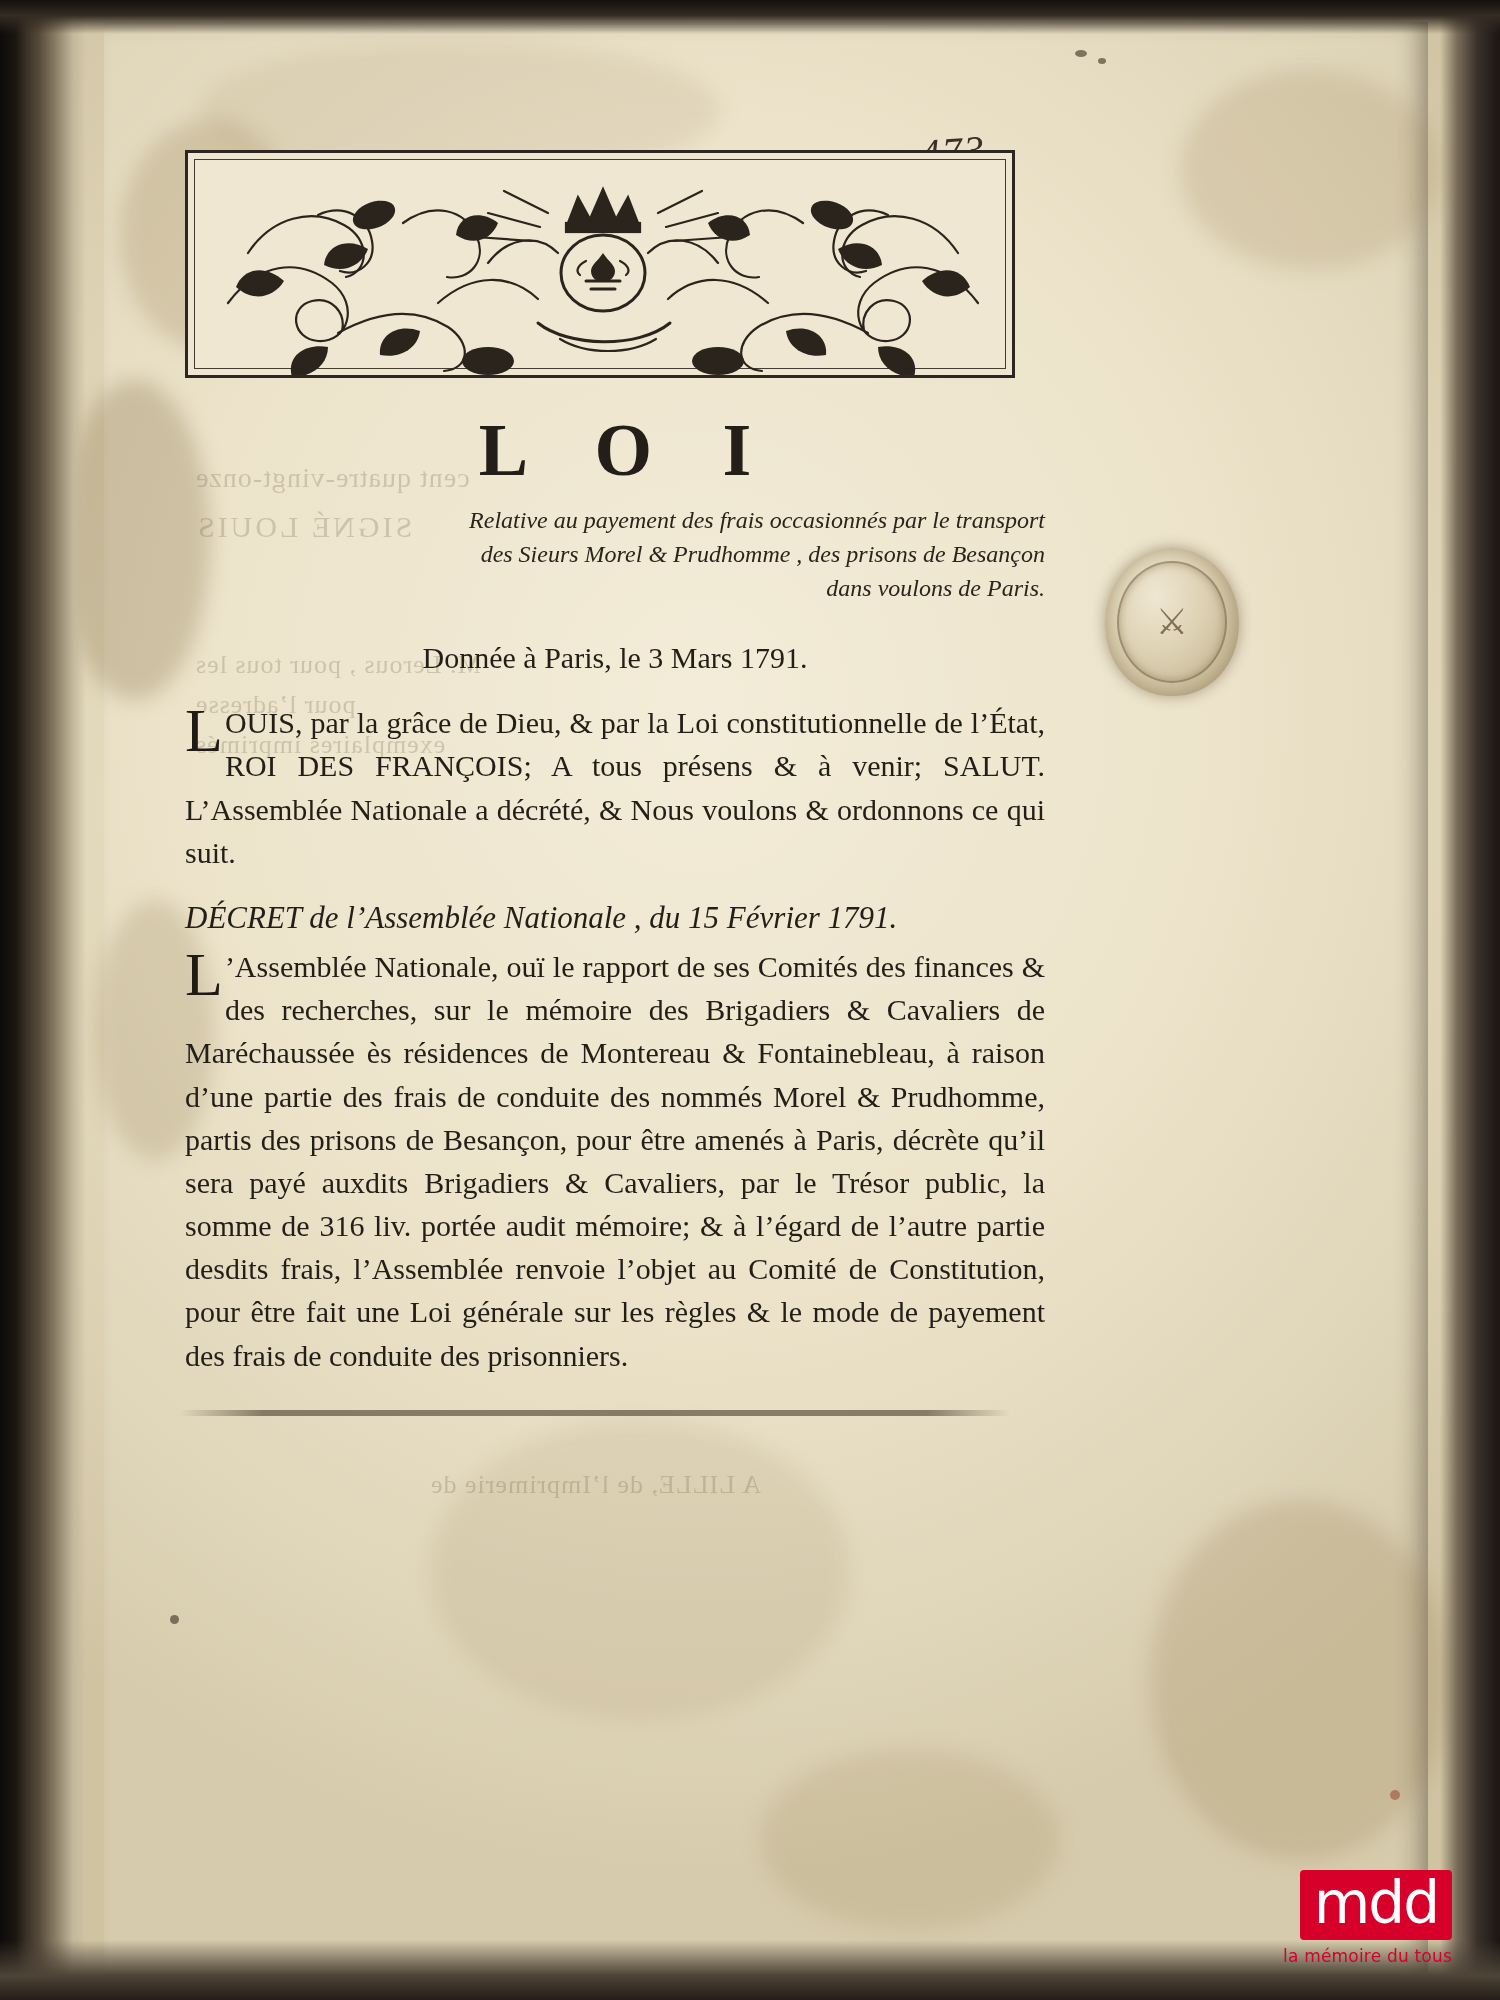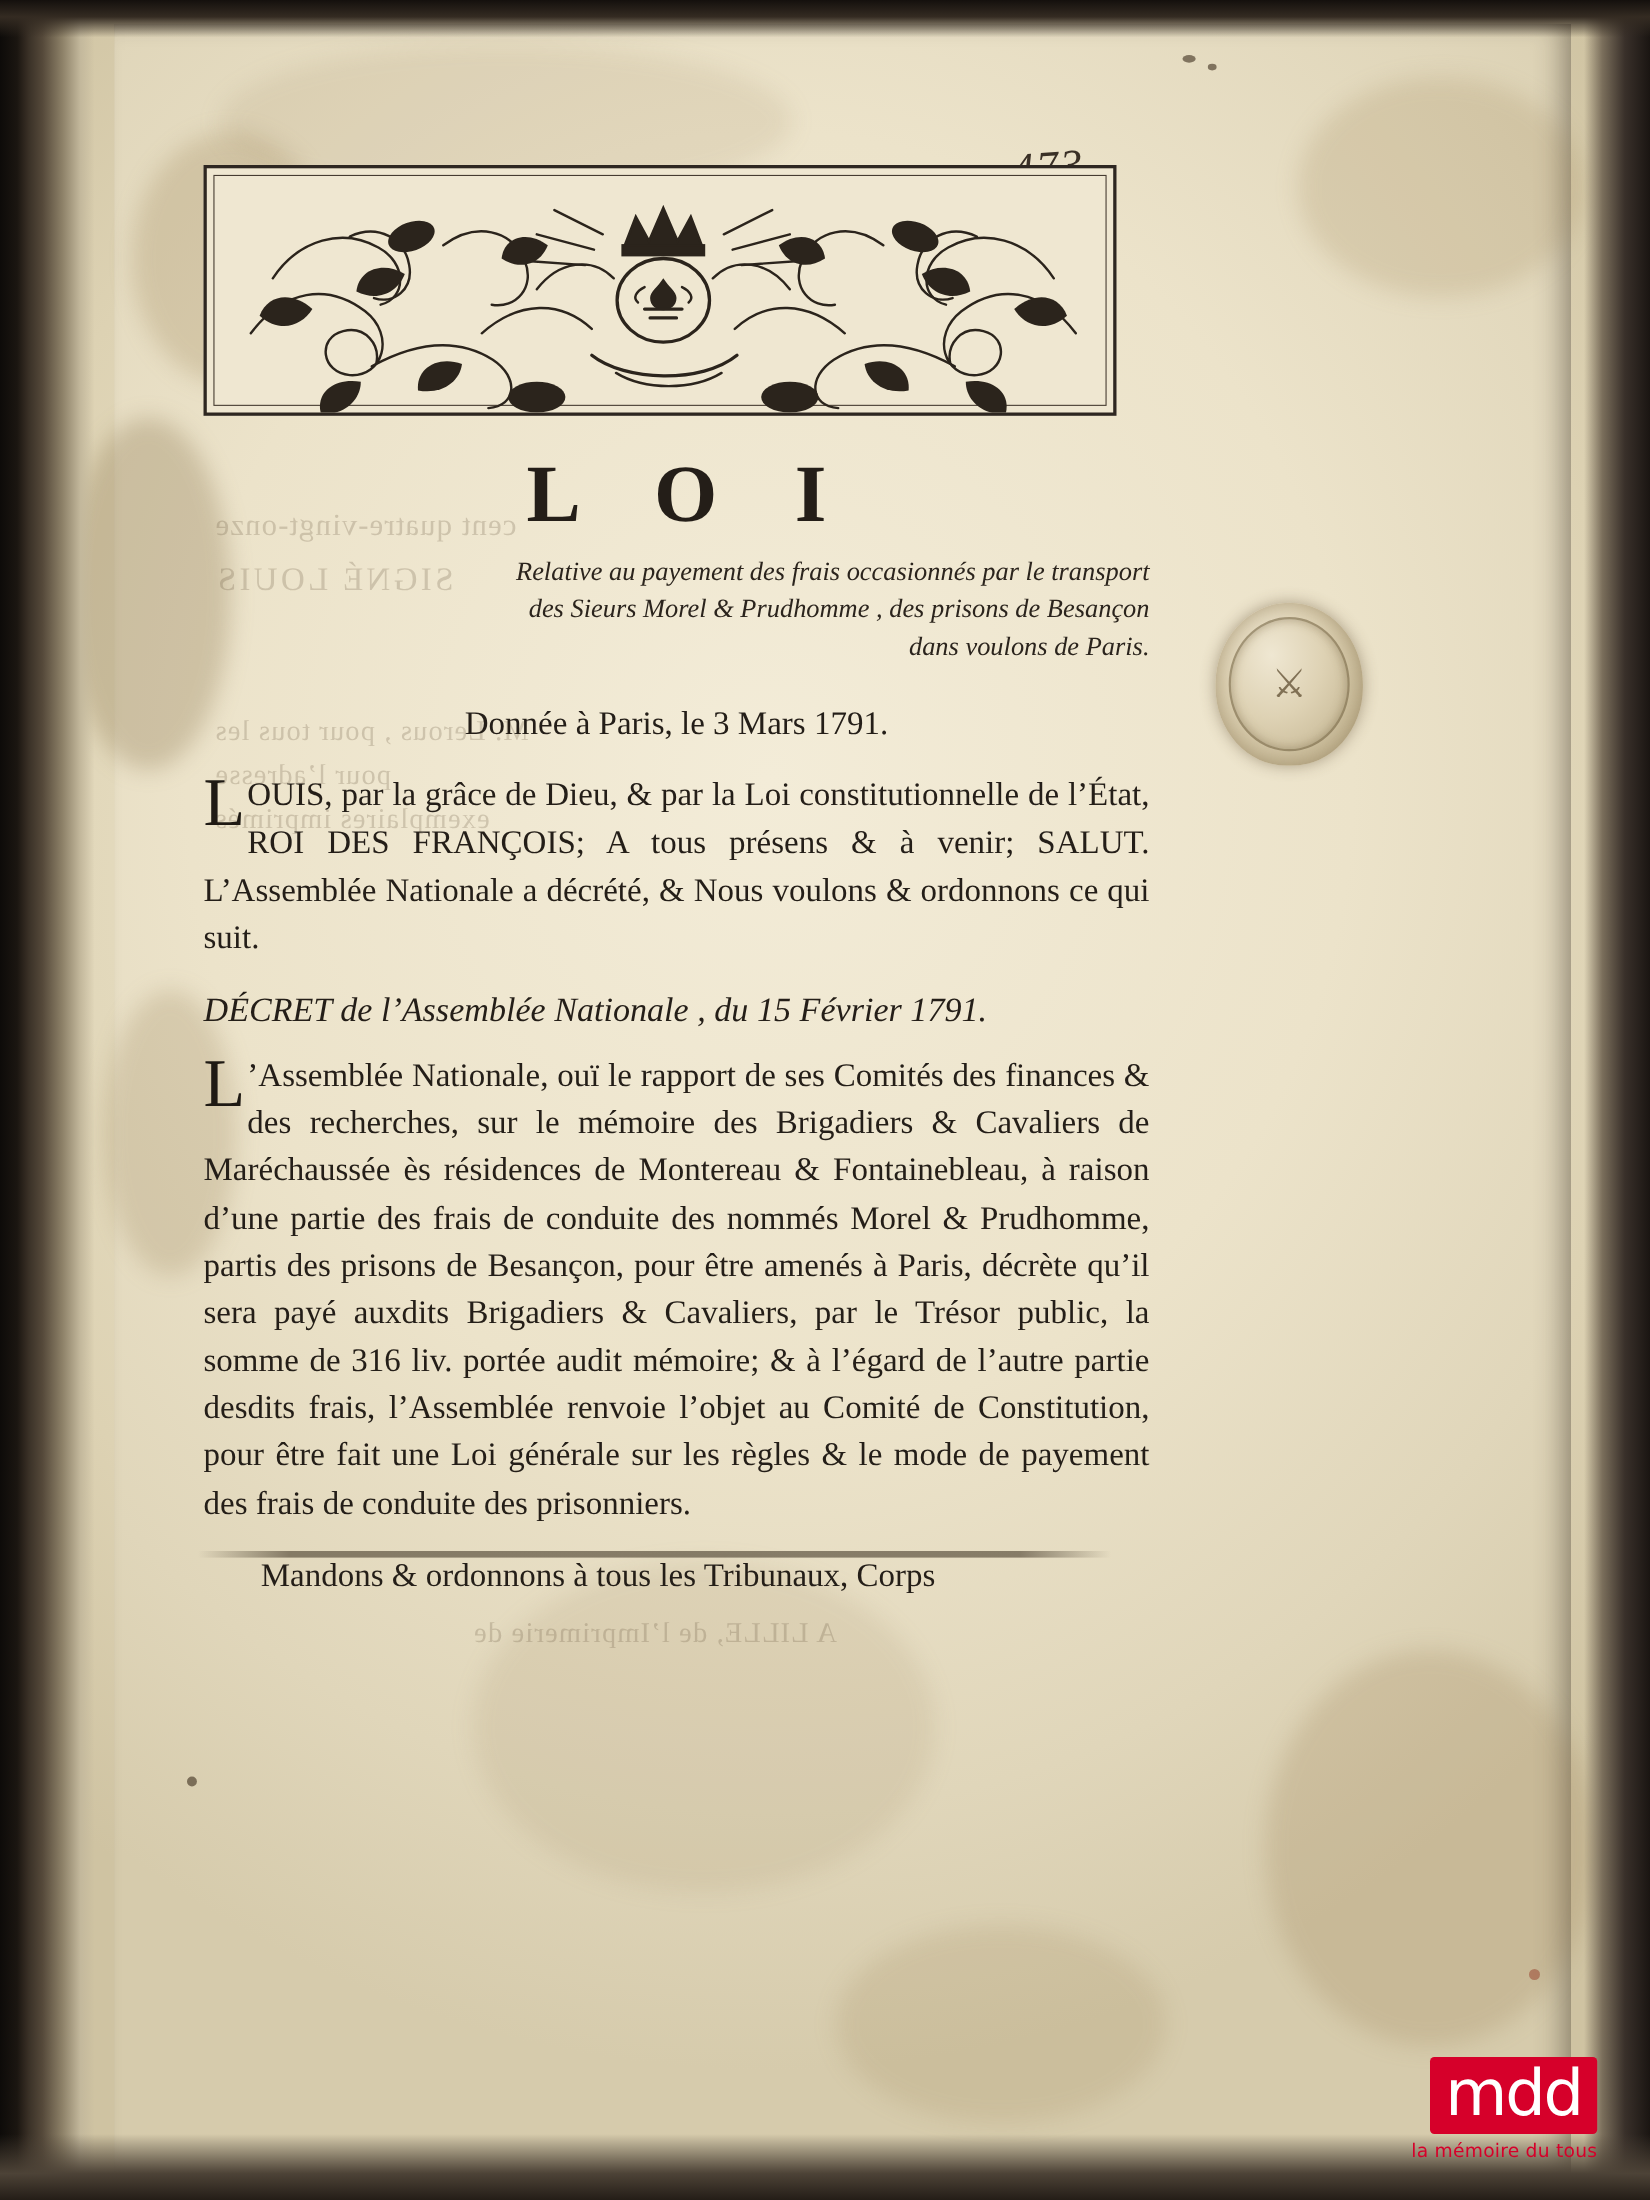--- a/index.html
+++ b/index.html
@@ -180,21 +180,21 @@
     font-size: 62px;
     line-height: 0.82;
     padding: 4px 2px 0 0;
     font-family: "Liberation Serif", serif;
     color: #1f1a14;
   }
 
   .decret {
     font-style: italic;
     font-size: 31px;
-    margin: 26px 0 20px 0;
+    margin: 26px 0 9px 0;
     color: #241e18;
   }
 
   .mandons {
     font-size: 30px;
     margin: 28px 0 0 0;
     text-indent: 52px;
     color: #241e18;
   }
 
@@ -364,21 +364,20 @@
     <p class="body-par">
       <span class="dropcap">L</span><span>OUIS, par la grâce de Dieu, &amp; par la Loi constitutionnelle de l’État, ROI DES FRANÇOIS; A tous présens &amp; à venir; SALUT. L’Assemblée Nationale a décrété, &amp; Nous voulons &amp; ordonnons ce qui suit.</span>
     </p>
 
     <p class="decret">DÉCRET de l’Assemblée Nationale , du 15 Février 1791.</p>
 
     <p class="body-par">
       <span class="dropcap">L</span><span>’Assemblée Nationale, ouï le rapport de ses Comités des finances &amp; des recherches, sur le mémoire des Brigadiers &amp; Cavaliers de Maréchaussée ès résidences de Montereau &amp; Fontainebleau, à raison d’une partie des frais de conduite des nommés Morel &amp; Prudhomme, partis des prisons de Besançon, pour être amenés à Paris, décrète qu’il sera payé auxdits Brigadiers &amp; Cavaliers, par le Trésor public, la somme de 316 liv. portée audit mémoire; &amp; à l’égard de l’autre partie desdits frais, l’Assemblée renvoie l’objet au Comité de Constitution, pour être fait une Loi générale sur les règles &amp; le mode de payement des frais de conduite des prisonniers.</span>
     </p>
 
-    <p class="mandons">Mandons &amp; ordonnons à tous les Tribunaux, Corps</p>
   </div>
 
   <div class="rule-smear"></div>
 
   <div class="seal">
     <div class="ring"></div>
     <div class="emblem">⚔</div>
   </div>
 
   <div class="gutter-left"></div>

